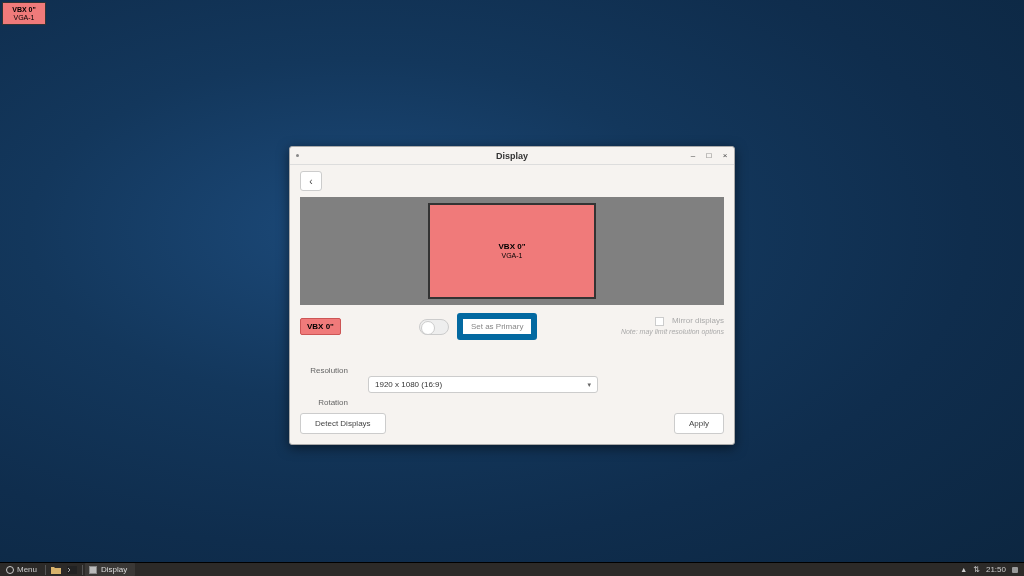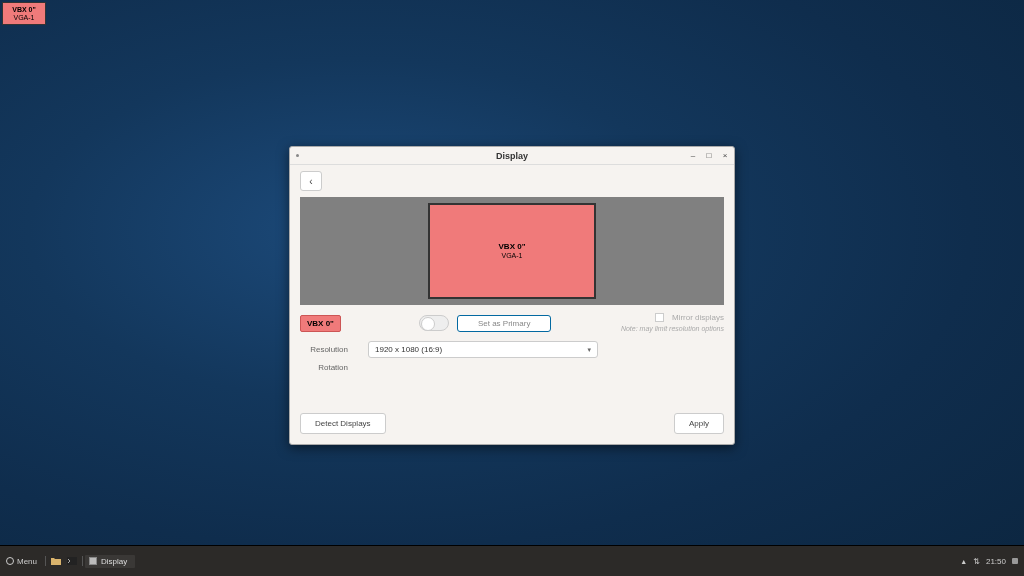--- a/index.html
+++ b/index.html
@@ -131,24 +131,24 @@
   .toggle::after {
     content: "";
     position: absolute;
     left: 1px; top: 1px;
     width: 12px; height: 12px;
     border-radius: 50%;
     background: #fff;
     border: 1px solid #ccc;
   }
   .btn {
-    border: 1px solid #0369a1;
-    background: #fff;
-    border-radius: 3px;
-    padding: 3px 20px;
+    border: 6px solid #0369a1;
+    background: #fff;
+    border-radius: 3px;
+    padding: 3px 8px;
     font-size: 8px;
     color: #888;
     cursor: pointer;
   }
   .mirror-block {
     margin-left: auto;
     text-align: right;
     color: #aaa;
     font-size: 8px;
     line-height: 1.2;
@@ -183,20 +183,21 @@
     border: 1px solid #ccc;
     border-radius: 3px;
     background: #fff;
     padding: 3px 6px;
     font-size: 8px;
     display: flex;
     justify-content: space-between;
     align-items: center;
     cursor: pointer;
     color:#333;
+    margin-top:28px;
   }
   .select .arrow { font-size: 7px; color: #666; }
 
   .bottom-row {
     margin-top: auto;
     display: flex;
     justify-content: space-between;
     text-align: center;
   }
   .bottom-row .btn2 {
@@ -206,21 +207,21 @@
     padding: 5px 14px;
     font-size: 8px;
     color: #444;
     cursor: pointer;
   }
 
   
   .taskbar {
     position: absolute;
     left: 0; right: 0; bottom: 0;
-    height: 31px;
+    height: 14px;
     background: #2c2a28;
     border-top: 1px solid #000;
     display: flex;
     align-items: center;
     color: #ccc;
     font-size: 8px;
   }
   .taskbar .menu-btn {
     display: flex; align-items: center; gap: 3px;
     padding: 0 6px;

